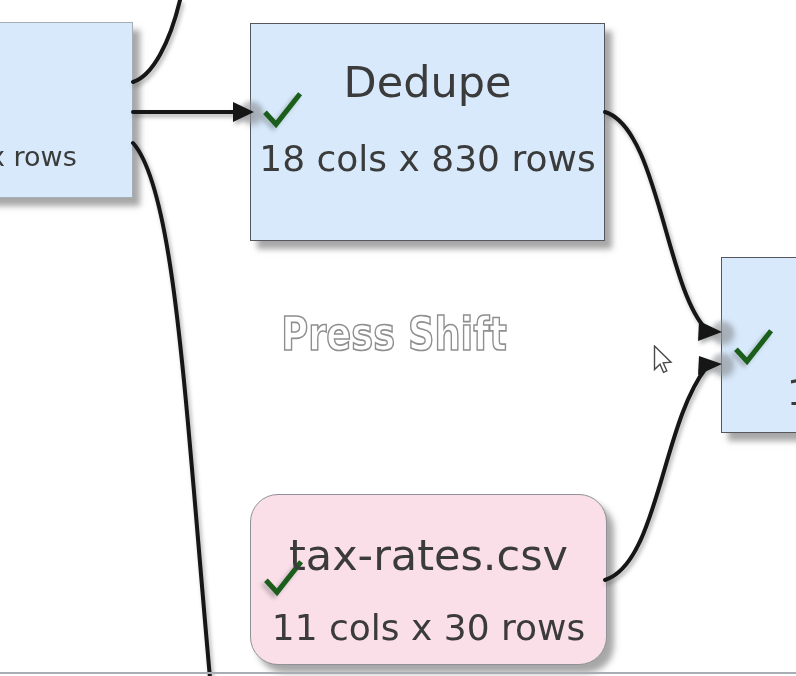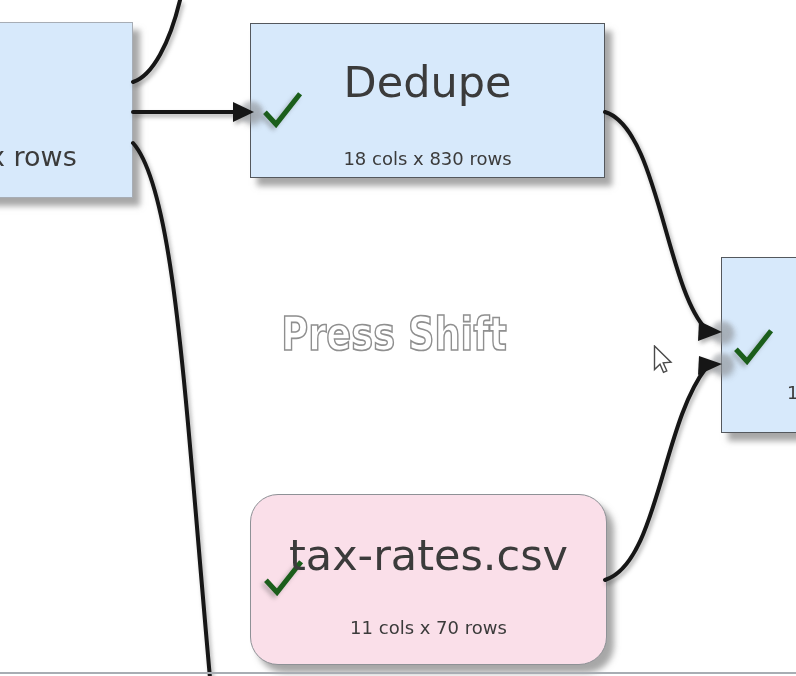--- a/index.html
+++ b/index.html
@@ -37,21 +37,21 @@
   }
   .node-title{
     position:absolute;left:0;right:0;
     text-align:center;
     font-size:43px;line-height:50px;
     white-space:nowrap;
   }
   .node-subtitle{
     position:absolute;left:0;right:0;
     text-align:center;
-    font-size:18px;line-height:32px;
+    font-size:36px;line-height:32px;
     white-space:nowrap;
   }
   .node-subtitle.left-anchored{left:65px;right:auto;text-align:left;}
   .check{
     position:absolute;width:41px;height:37px;
     filter:drop-shadow(-3px 3px 2px rgba(80,80,80,0.35));
   }
   .check path{
     stroke:var(--check-green);stroke-width:5.5;fill:none;
     stroke-linecap:butt;stroke-linejoin:miter;
@@ -88,37 +88,37 @@
   #cursor{position:absolute;left:653px;top:345px;z-index:9;}
   #cursor polygon{fill:#ffffff;stroke:#4a4a4a;stroke-width:1.4;}
   .title-layer{position:absolute;inset:0;}
 </style>
 </head>
 <body>
 
 <div class="node rect-light" style="left:-222px;top:22px;width:355px;height:176px;"></div>
 <span class="left-partial-subtitle">x rows</span>
 
-<div class="node rect-dark" style="left:250px;top:23px;width:355px;height:155px;">
+<div class="node rect-dark" style="left:250px;top:23px;width:355px;height:218px;">
   <div class="title-layer">
     <svg class="check" style="left:11px;top:67px;" viewBox="0 0 44 40">
       <path d="M3 23 L15 36 L41 3"></path>
     </svg>
     <div class="node-title" style="top:33px;">Dedupe</div>
     <div class="node-subtitle" style="top:119px;">18 cols x 830 rows</div>
   </div>
 </div>
 
 <div class="node pill" style="left:250px;top:494px;width:357px;height:171px;">
   <div class="title-layer">
     <svg class="check" style="left:12px;top:64px;" viewBox="0 0 44 40">
       <path d="M3 23 L15 36 L41 3"></path>
     </svg>
     <div class="node-title" style="top:35px;">tax-rates.csv</div>
-    <div class="node-subtitle" style="top:117px;">11 cols x 70 rows</div>
+    <div class="node-subtitle" style="top:117px;">11 cols x 30 rows</div>
   </div>
 </div>
 
 <div class="node rect-dark" style="left:721px;top:257px;width:355px;height:176px;">
   <div class="title-layer">
     <svg class="check" style="left:11px;top:70px;" viewBox="0 0 44 40">
       <path d="M3 23 L15 36 L41 3"></path>
     </svg>
     <div class="node-subtitle left-anchored" style="top:119px;">1</div>
   </div>

